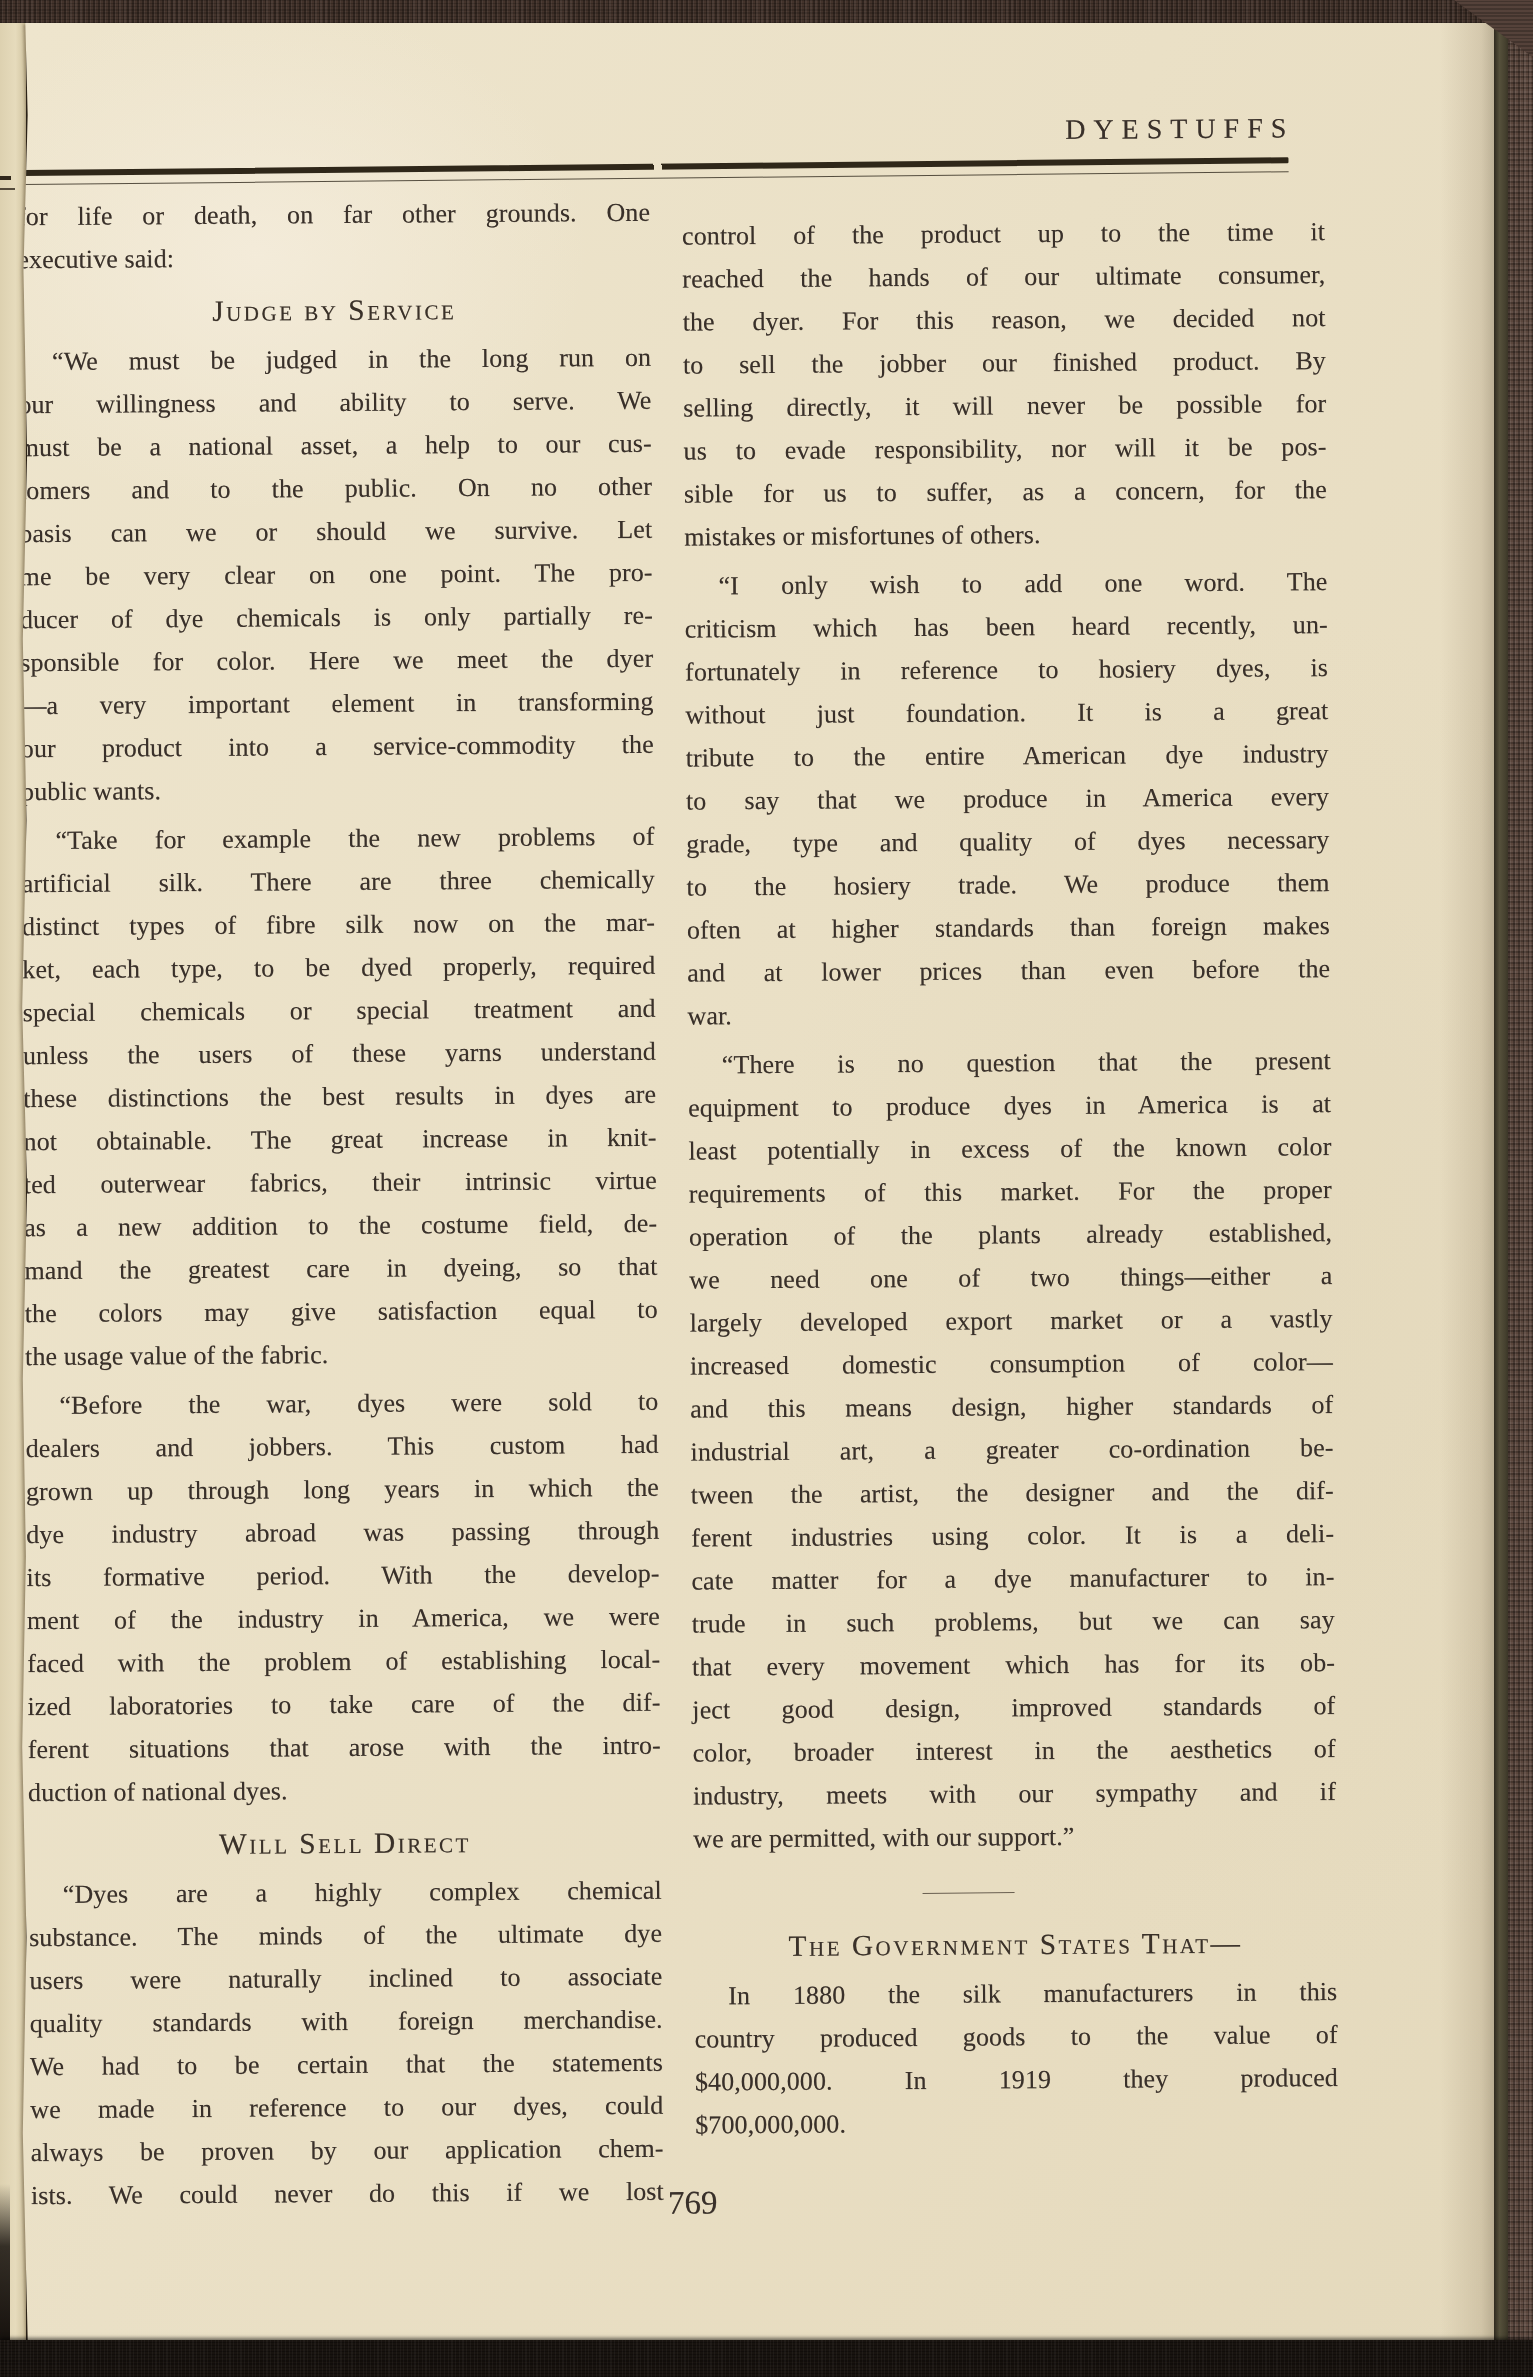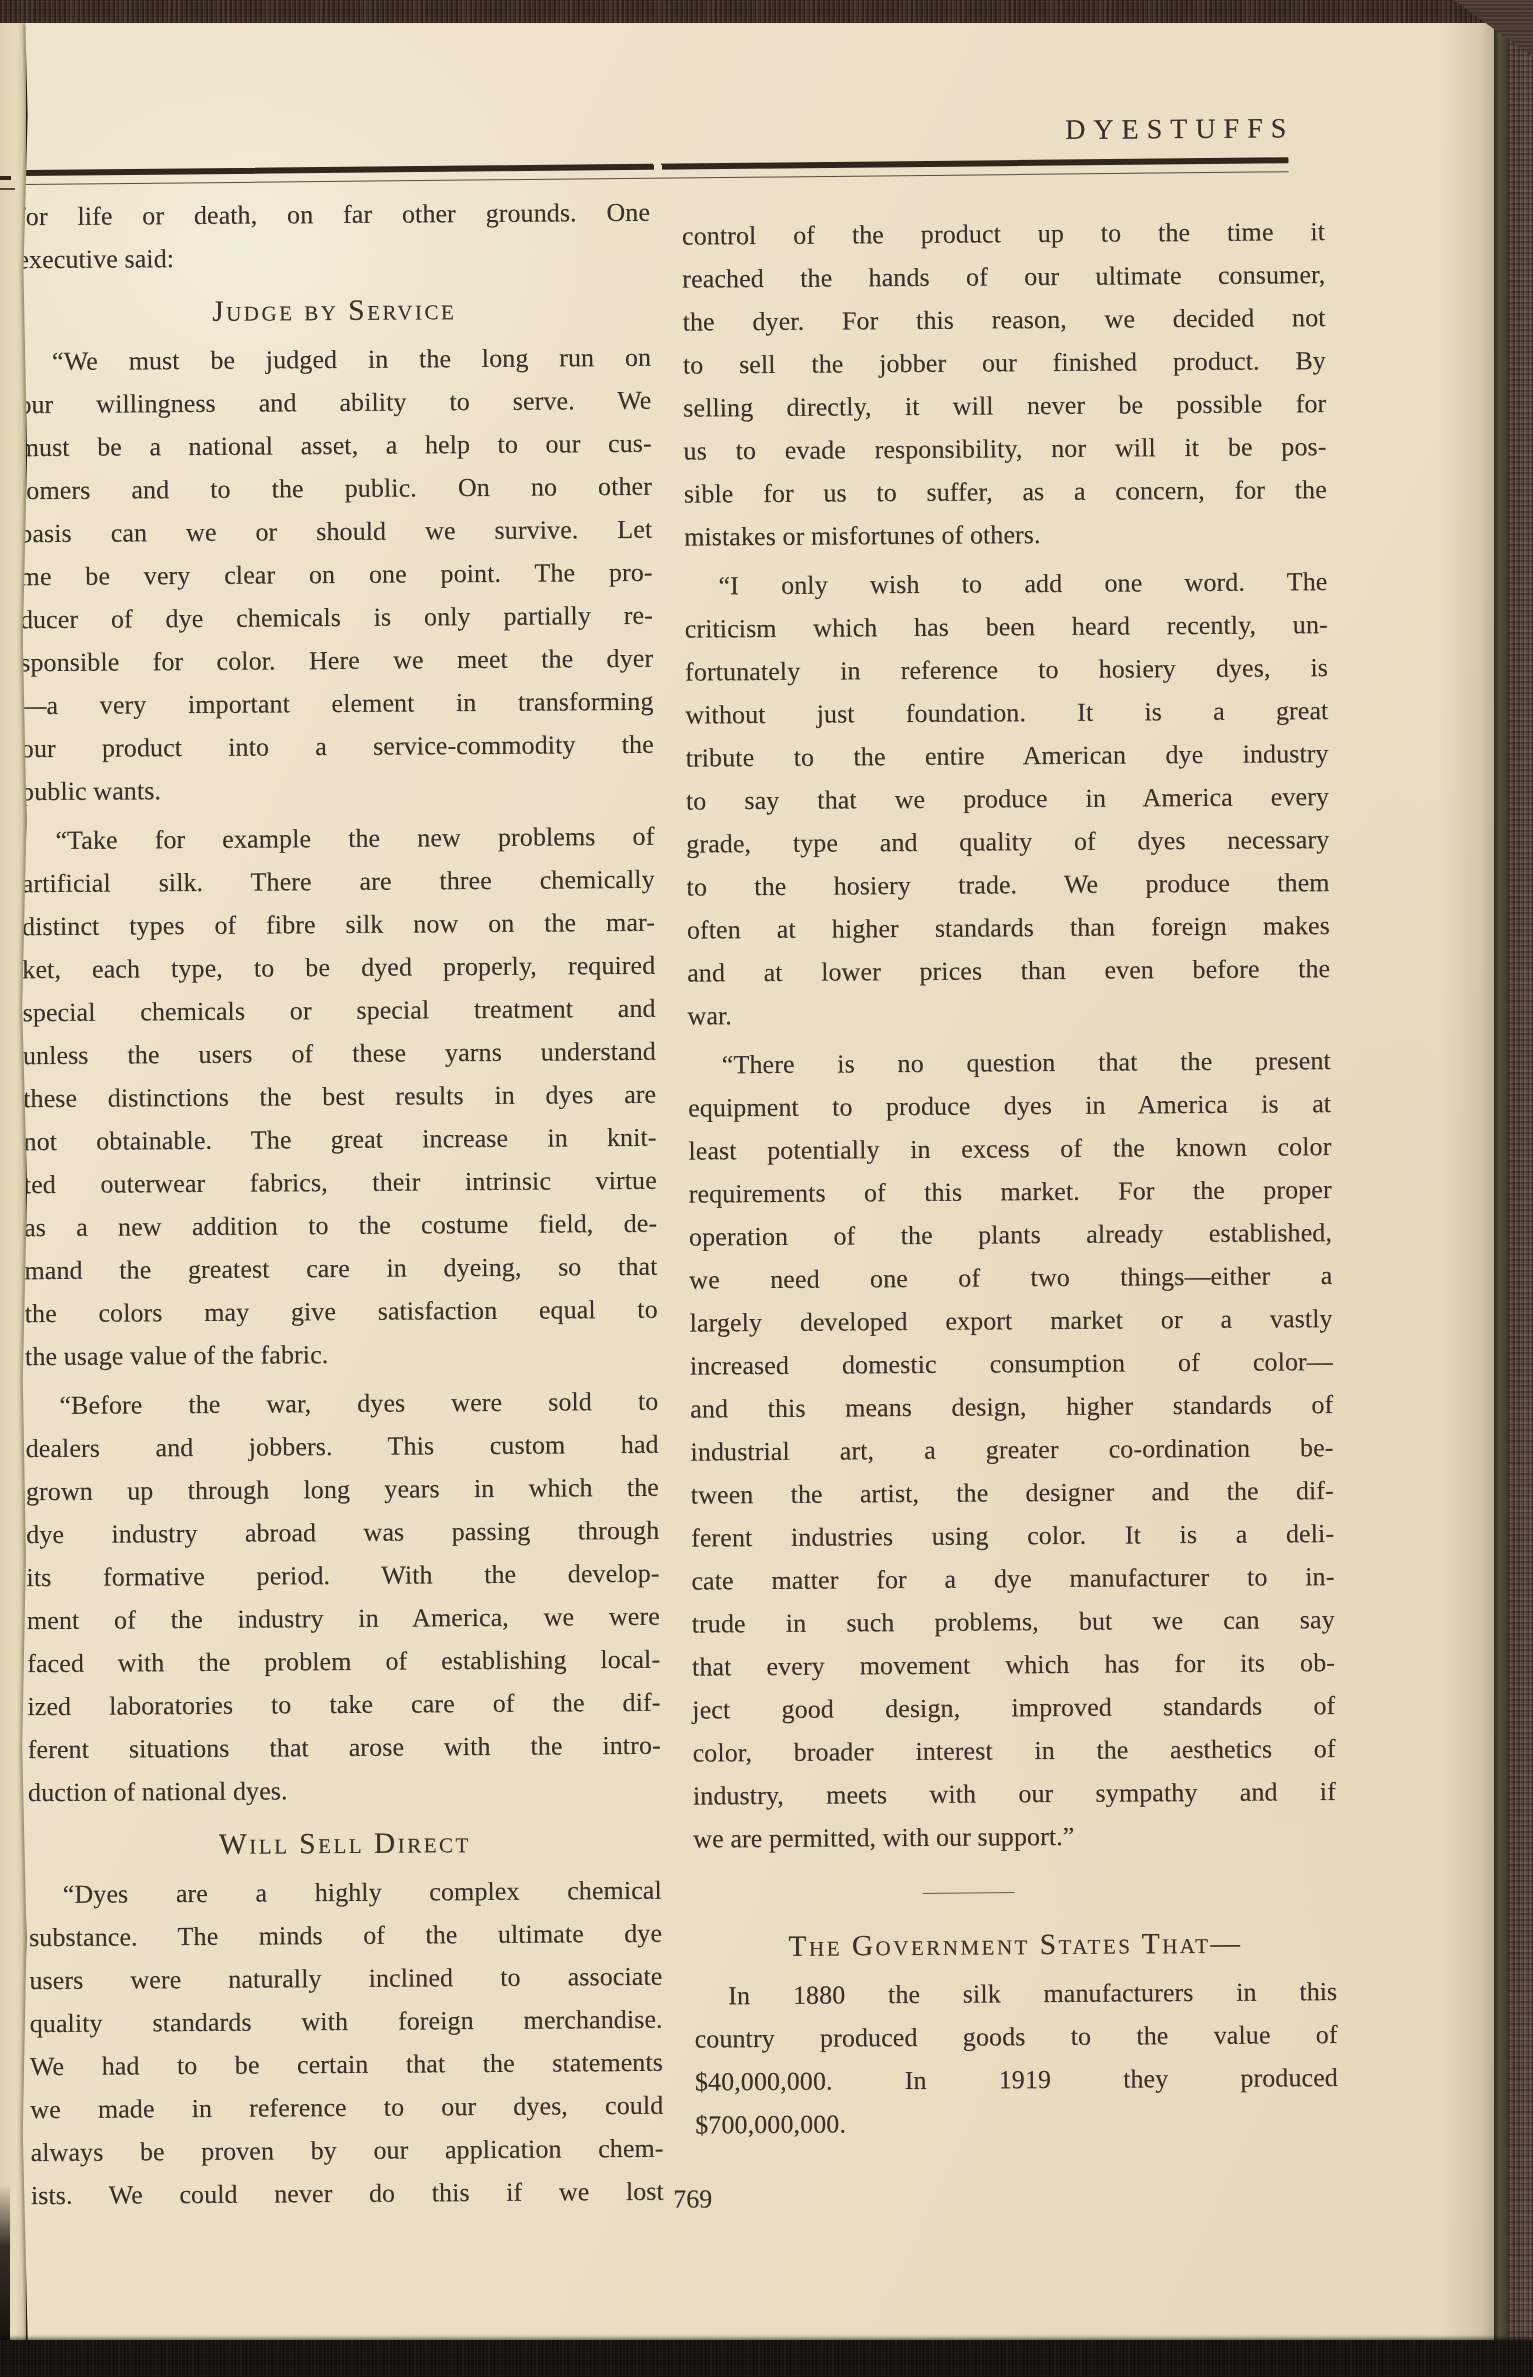--- a/index.html
+++ b/index.html
@@ -108,21 +108,21 @@
     font-variant:small-caps;font-size:29.4px;letter-spacing:2.5px;line-height:43px;
     color:#3a3129;
   }
   .divider{
     width:92px;height:1.2px;background:#4a4034;opacity:.8;
     margin:34px 0 29.4px 229px;transform:rotate(-0.3deg);
   }
 
   .page-number{
     position:absolute;left:623px;top:2161px;width:80px;
-    text-align:center;font-size:26px;color:#39302a;
+    text-align:center;font-size:33px;color:#39302a;
     text-shadow:0.2px 0.2px 0.3px rgba(57,48,40,.45);
   }
 </style>
 </head>
 <body>
 
 <div class="under-page"></div>
 <div class="rule-stub stub-a"></div>
 <div class="rule-stub stub-b"></div>
 

